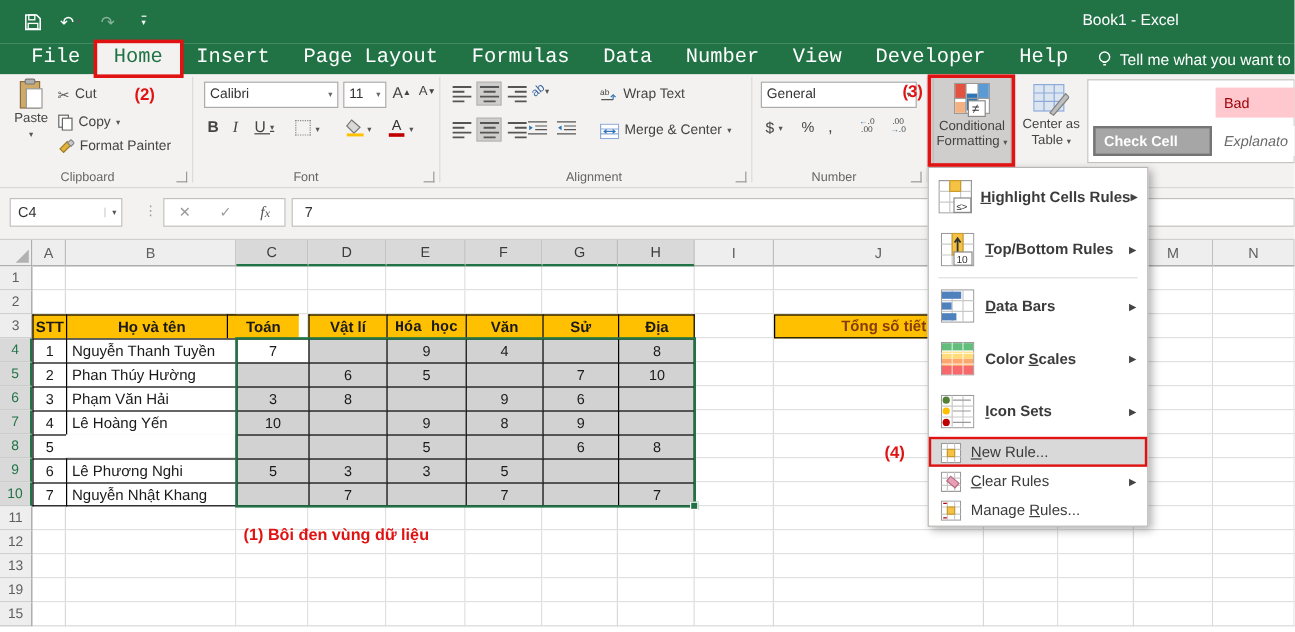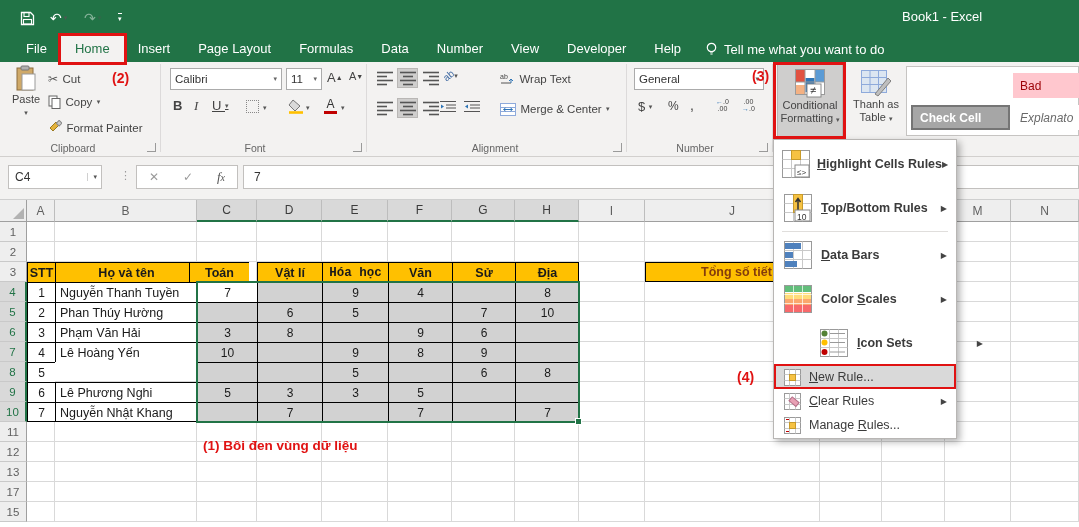--- a/index.html
+++ b/index.html
@@ -9,21 +9,21 @@
   .abs{position:absolute;box-sizing:border-box;}
 
   
   #titlebar{left:0;top:0;width:1079px;height:36px;background:#217346;color:#fff;}
   .qat{top:8px;height:20px;display:flex;align-items:center;color:#fff;font-size:14px;}
   .qat .dd{font-size:7px;margin-left:2px;opacity:.85;}
   #wbtitle{left:902px;top:9px;font-size:13px;color:#fff;}
 
   
   #tabrow{left:0;top:36px;width:1079px;height:26px;background:#217346;display:flex;align-items:stretch;padding-left:12px;}
-  .rtab{color:#fff;font-size:13px;line-height:26px;padding:0 14px;position:relative;white-space:nowrap;}
+  .rtab{color:#fff;font-size:17px;line-height:26px;padding:0 14px;position:relative;white-space:nowrap;font-family:Liberation Mono, monospace;}
   .rtab.sel{background:#f3f2f1;color:#217346;}
   .rtab.annot{box-shadow:0 0 0 3px #e01212;z-index:30;}
   #tellme{display:flex;align-items:center;color:#fff;font-size:13px;margin-left:10px;white-space:nowrap;}
   #tellme svg{margin-right:6px;}
 
   
   #ribbon{left:0;top:62px;width:1079px;height:95px;background:#f3f2f1;border-bottom:1px solid #d2d0ce;}
   .vsep{top:2px;width:1px;height:88px;background:#dcdada;}
   .gl{bottom:2px;font-size:10.5px;color:#666;text-align:center;}
   .launch{width:9px;height:9px;border-right:1px solid #9a9a9a;border-bottom:1px solid #9a9a9a;}
@@ -139,21 +139,21 @@
     </div>
     <div class="abs" style="left:48px;top:8px;display:flex;align-items:center">
       <span style="font-size:12px;color:#555">✂</span>&nbsp;<span class="rlbl">Cut</span>
     </div>
     <div class="abs" style="left:48px;top:31px;display:flex;align-items:center">
       <svg width="13" height="14" viewBox="0 0 13 14">
           <rect x="1" y="1" width="8" height="10" fill="#fff" stroke="#666"></rect>
           <rect x="4" y="3.5" width="8" height="10" fill="#fff" stroke="#666"></rect>
         </svg>&nbsp;<span class="rlbl">Copy</span>&nbsp;<span class="dd">▾</span>
     </div>
-    <div class="abs" style="left:48px;top:54px;display:flex;align-items:flex-end">
+    <div class="abs" style="left:48px;top:54px;display:flex;align-items:flex-start">
       <svg width="14" height="14" viewBox="0 0 14 14">
           <path d="M2 8l6-6 3 3-6 6z" fill="#e3b23c" stroke="#9c7a1e"></path>
           <rect x="9.2" y="1" width="4" height="4" transform="rotate(45 11 3)" fill="#c9c9c9" stroke="#888"></rect>
         </svg>&nbsp;<span class="rlbl">Format Painter</span>
     </div>
     <div class="abs gl" style="left:18px;width:110px">Clipboard</div>
     <div class="abs launch" style="left:147px;top:81px"></div>
     <div class="abs vsep" style="left:160px"></div>
 
     <div class="abs combo" style="left:170px;top:6px;width:112px;height:22px">
@@ -296,21 +296,21 @@
       </svg>
       <span id="cf-line1">Conditional</span>
         <span><span id="cf-line2">Formatting</span> <span class="dd">▾</span></span>
     </div>
     <div class="abs bigbtn" style="left:848px;top:2px;width:56px;height:74px;justify-content:flex-start;padding-top:4px">
       <svg width="30" height="30" viewBox="0 0 30 30">
         <rect x="0.5" y="2.5" width="25" height="22" fill="#dce6f1" stroke="#8eaadb"></rect>
         <path d="M0.5 9.5h25M0.5 16.5h25M9 2.5v22M17.5 2.5v22" stroke="#8eaadb" fill="none"></path>
         <path d="M14 26L27 10l3 3-13 15z" fill="#bfbfbf" stroke="#808080"></path>
       </svg>
-      <span id="fat-line1">Thanh as</span>
+      <span id="fat-line1">Center as</span>
         <span><span id="fat-line2">Table</span> <span class="dd">▾</span></span>
     </div>
     <div id="gallery" class="abs" style="left:906px;top:4px;width:173px;height:70px">
         <div class="chip chip-bad" style="position: absolute; left: 106px; top: 6px; width: 99px; height: 25px; box-sizing: border-box;">Bad</div>
         <div class="chip chip-check" style="position: absolute; left: 4px; top: 38px; width: 99px; height: 25px; box-sizing: border-box;">Check Cell</div>
         <div class="chip chip-expl" style="position: absolute; left: 106px; top: 38px; width: 99px; height: 25px; box-sizing: border-box;">Explanato</div>
       </div>
 
     <div class="abs ann" style="left:112px;top:8px">(2)</div>
     <div class="abs ann" style="left:752px;top:6px">(3)</div>
@@ -568,21 +568,21 @@
       <div class="rowhead selh" style="position: absolute; left: 0px; top: 82px; width: 27px; height: 20px; box-sizing: border-box;">4</div>
       <div class="rowhead selh" style="position: absolute; left: 0px; top: 102px; width: 27px; height: 20px; box-sizing: border-box;">5</div>
       <div class="rowhead selh" style="position: absolute; left: 0px; top: 122px; width: 27px; height: 20px; box-sizing: border-box;">6</div>
       <div class="rowhead selh" style="position: absolute; left: 0px; top: 142px; width: 27px; height: 20px; box-sizing: border-box;">7</div>
       <div class="rowhead selh" style="position: absolute; left: 0px; top: 162px; width: 27px; height: 20px; box-sizing: border-box;">8</div>
       <div class="rowhead selh" style="position: absolute; left: 0px; top: 182px; width: 27px; height: 20px; box-sizing: border-box;">9</div>
       <div class="rowhead selh" style="position: absolute; left: 0px; top: 202px; width: 27px; height: 20px; box-sizing: border-box;">10</div>
       <div class="rowhead" style="position: absolute; left: 0px; top: 222px; width: 27px; height: 20px; box-sizing: border-box;">11</div>
       <div class="rowhead" style="position: absolute; left: 0px; top: 242px; width: 27px; height: 20px; box-sizing: border-box;">12</div>
       <div class="rowhead" style="position: absolute; left: 0px; top: 262px; width: 27px; height: 20px; box-sizing: border-box;">13</div>
-      <div class="rowhead" style="position: absolute; left: 0px; top: 282px; width: 27px; height: 20px; box-sizing: border-box;">17</div>
+      <div class="rowhead" style="position: absolute; left: 0px; top: 282px; width: 27px; height: 20px; box-sizing: border-box;">19</div>
       <div class="rowhead" style="position: absolute; left: 0px; top: 302px; width: 27px; height: 20px; box-sizing: border-box;">15</div>
       <div class="tcell yellow" style="position: absolute; left: 27px; top: 62px; width: 28px; height: 20px; box-sizing: border-box;">STT</div>
       <div class="tcell yellow" style="position: absolute; left: 55px; top: 62px; width: 142px; height: 20px; box-sizing: border-box;">Họ và tên</div>
       <div class="tcell yellow" style="position: absolute; left: 189px; top: 62px; width: 60px; height: 20px; box-sizing: border-box;">Toán</div>
       <div class="tcell yellow" style="position: absolute; left: 257px; top: 62px; width: 65px; height: 20px; box-sizing: border-box;">Vật lí</div>
       <div class="tcell yellow" style="position: absolute; left: 322px; top: 62px; width: 66px; height: 20px; box-sizing: border-box; font-family: Liberation Mono, monospace;">Hóa học</div>
       <div class="tcell yellow" style="position: absolute; left: 388px; top: 62px; width: 64px; height: 20px; box-sizing: border-box;">Văn</div>
       <div class="tcell yellow" style="position: absolute; left: 452px; top: 62px; width: 63px; height: 20px; box-sizing: border-box;">Sử</div>
       <div class="tcell yellow" style="position: absolute; left: 515px; top: 62px; width: 64px; height: 20px; box-sizing: border-box;">Địa</div>
       <div class="tcell" style="position: absolute; left: 27px; top: 82px; width: 28px; height: 20px; box-sizing: border-box;">1</div>
@@ -700,21 +700,21 @@
             <rect x="1" y="1" width="26" height="6" fill="#63be7b"></rect>
             <rect x="1" y="8" width="26" height="6" fill="#ffdc7a"></rect>
             <rect x="1" y="14" width="26" height="6" fill="#fba76d"></rect>
             <rect x="1" y="20" width="26" height="7" fill="#f8696b"></rect>
             <path d="M0.5 9.5h27M0.5 18.5h27M9.5 .5v27M18.5 .5v27" stroke="#ffffff" stroke-opacity="0.7"></path>
           </svg>
         </span>
         <span class="mlbl">Color <span class="ul">S</span>cales</span>
         <span class="marr">▶</span>
       </div>
-      <div class="mitem big" style="position: absolute; left: 1px; top: 181px; width: 180px; height: 44px; box-sizing: border-box; margin-left: 36px;">
+      <div class="mitem big" style="position: absolute; left: 1px; top: 181px; width: 180px; height: 44px; box-sizing: border-box;">
         <span class="mico">
           <svg width="28" height="28" viewBox="0 0 28 28">
             <rect x="0.5" y="0.5" width="27" height="27" fill="#fff" stroke="#9a9a9a"></rect>
             <path d="M0.5 9.5h27M0.5 18.5h27M9.5 .5v27M18.5 .5v27" stroke="#c9c9c9"></path>
             <circle cx="4.5" cy="4.5" r="3" fill="#548235"></circle>
             <circle cx="4.5" cy="13.5" r="3" fill="#ffc000"></circle>
             <circle cx="4.5" cy="23" r="3" fill="#c00000"></circle>
             <path d="M10 4.5h15M10 13.5h15M10 23h15" stroke="#9a9a9a"></path>
           </svg>
         </span>

